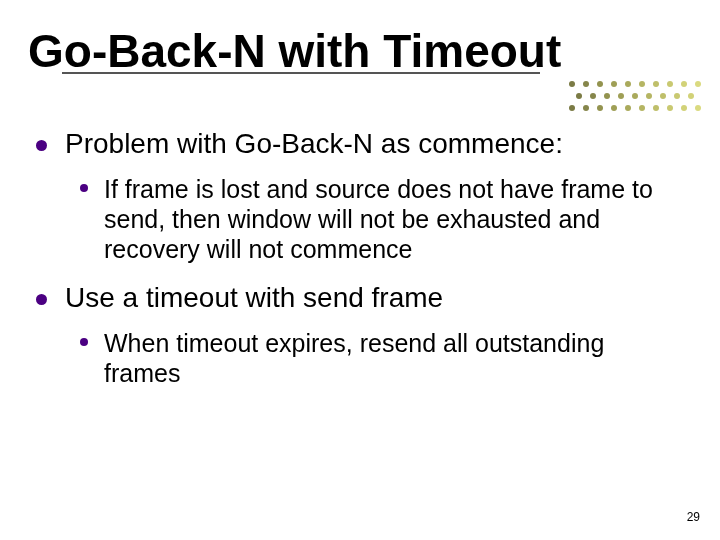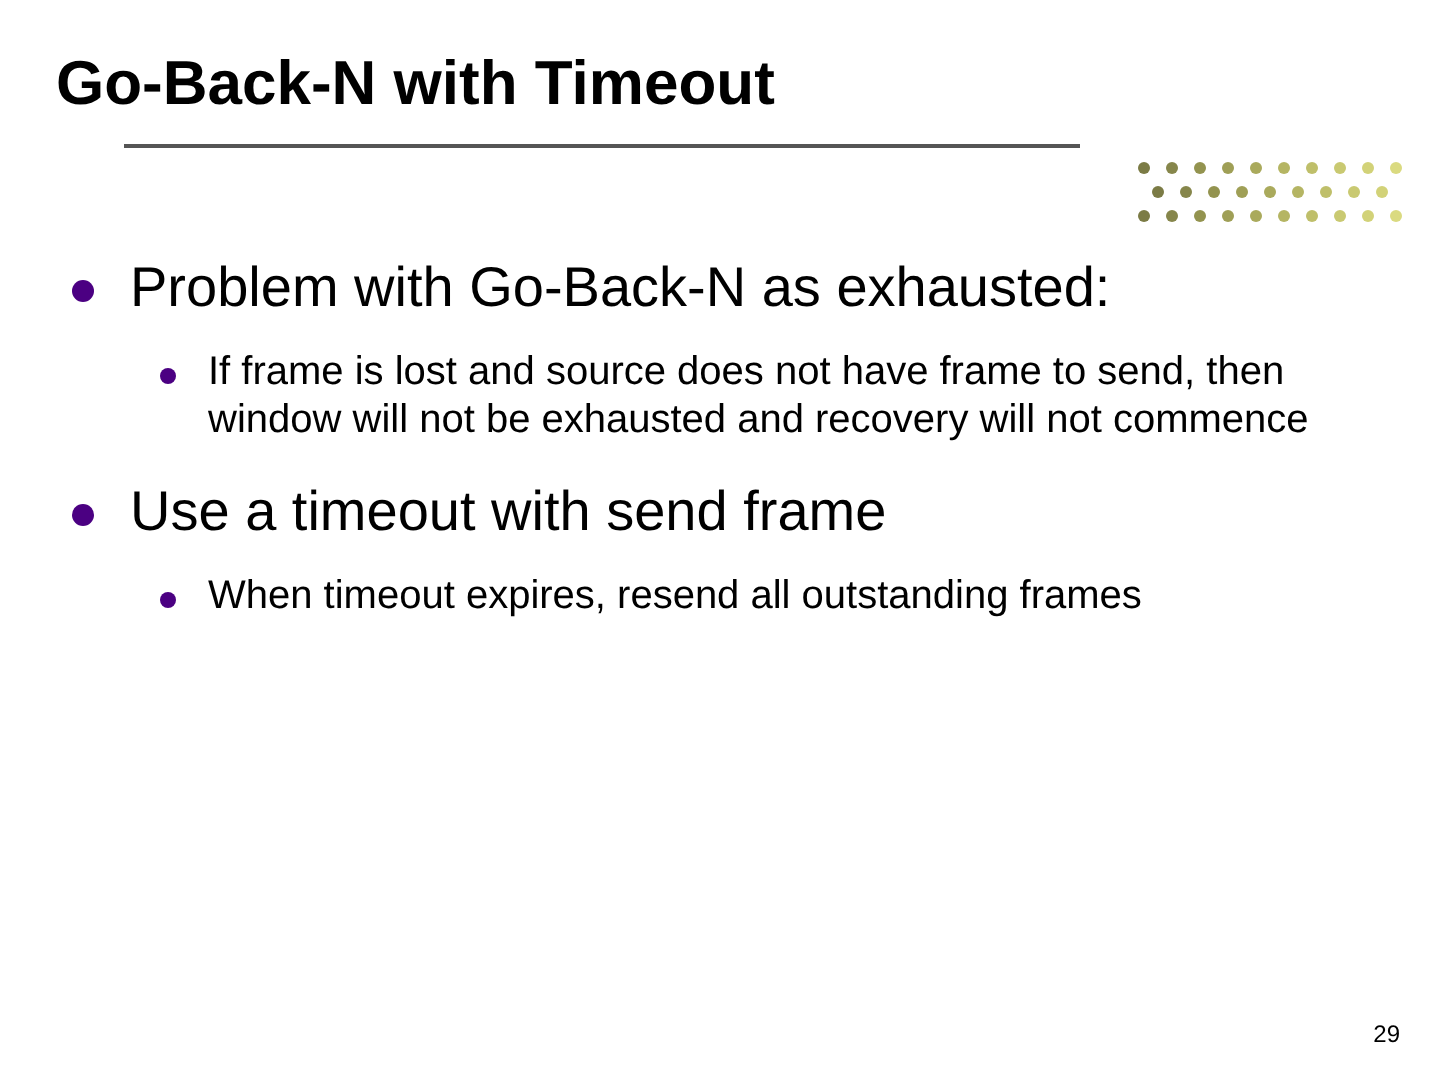--- a/index.html
+++ b/index.html
@@ -17,21 +17,21 @@
     height: 540px;
     position: relative;
     box-sizing: border-box;
   }
   .title-wrap {
     position: absolute;
     left: 28px;
     top: 24px;
   }
   .title {
-    font-size: 31px;
+    font-size: 46px;
     font-weight: bold;
     color: #000;
     letter-spacing: 0px;
   }
   .title-rule {
     position: absolute;
     left: 62px;
     top: 72px;
     width: 478px;
     height: 2px;
@@ -51,21 +51,21 @@
     width: 650px;
   }
   .lvl1 {
     font-size: 28px;
     color: #000;
     margin: 8px 0 14px 0;
     display: flex;
     align-items: flex-start;
   }
   .lvl2 {
-    font-size: 20px;
+    font-size: 25px;
     color: #000;
     margin: 2px 0 18px 44px;
     display: flex;
     align-items: flex-start;
     line-height: 1.2;
   }
   .bullet1 {
     width: 11px;
     height: 11px;
     border-radius: 50%;
@@ -139,21 +139,21 @@
         <circle cx="120" cy="32" r="3" fill="#d2d278"></circle>
         <circle cx="134" cy="32" r="3" fill="#dada80"></circle>
       </g>
     </svg>
   </div>
 
   <div class="content">
 
     <div class="lvl1">
       <span class="bullet1"></span>
-      <span class="txt">Problem with Go-Back-N as exhausted:</span>
+      <span class="txt">Problem with Go-Back-N as commence:</span>
     </div>
     <div class="lvl2">
       <span class="bullet2"></span>
       <span class="txt">If frame is lost and source does not have frame to send, then window will not be exhausted and recovery will not commence</span>
     </div>
 
     <div class="lvl1">
       <span class="bullet1"></span>
       <span class="txt">Use a timeout with send frame</span>
     </div>

